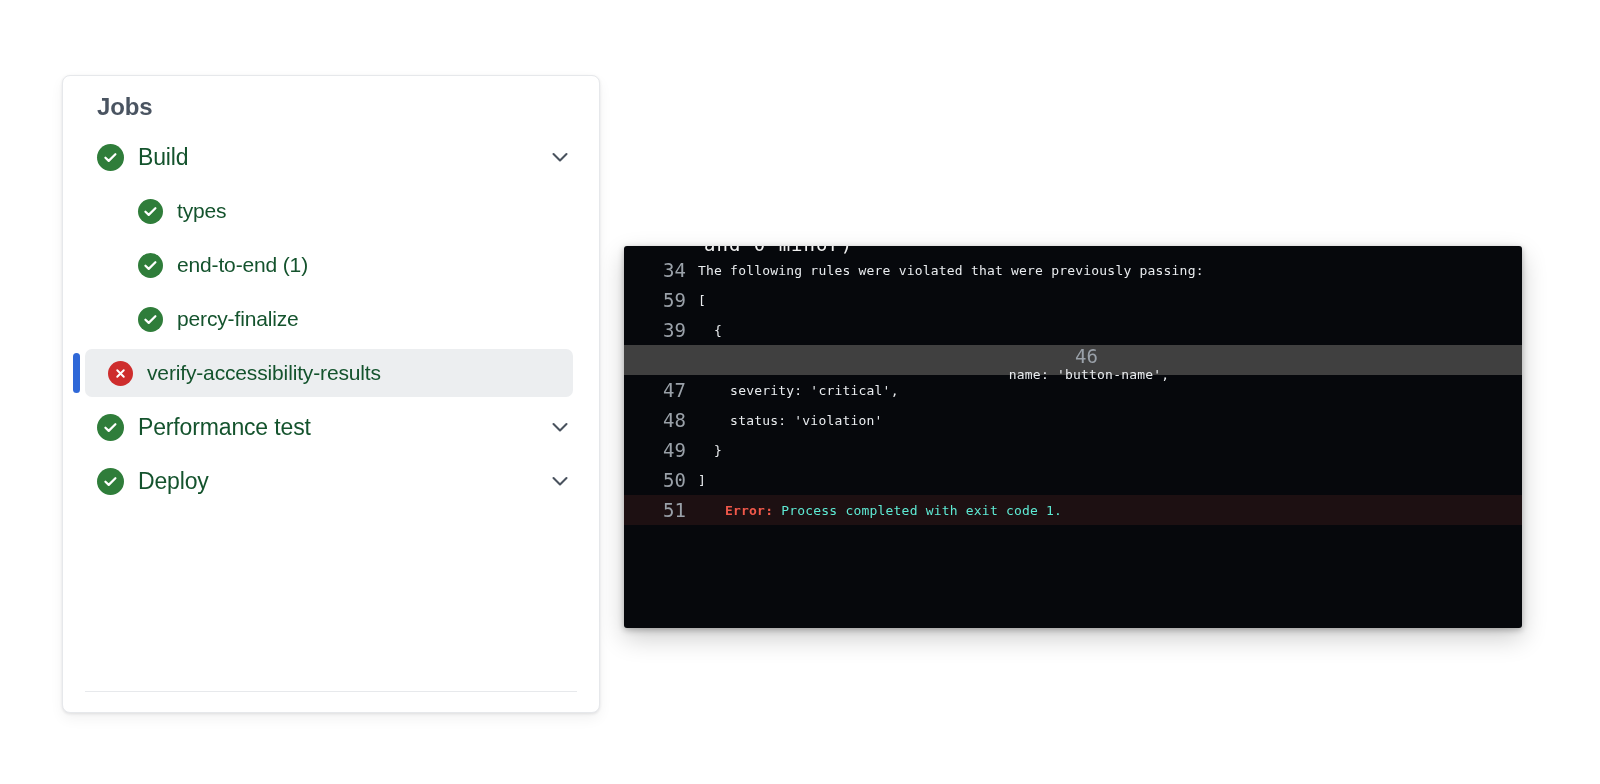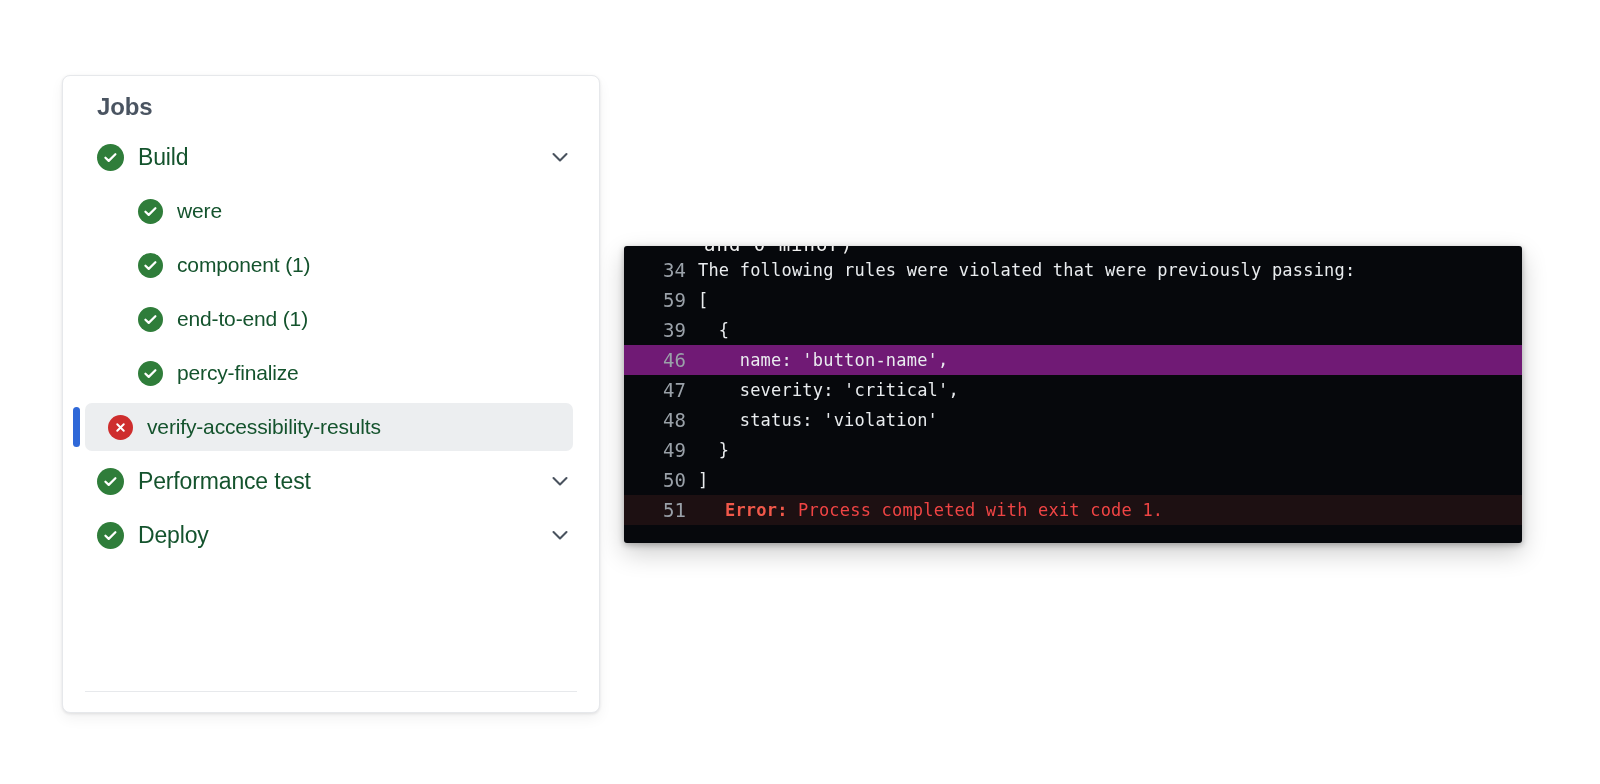--- a/index.html
+++ b/index.html
@@ -129,21 +129,21 @@
     height: 1px;
     background: #e7e9ec;
   }
 
   
   #log-panel {
     position: absolute;
     left: 624px;
     top: 246px;
     width: 898px;
-    height: 297px;
+    height: 382px;
     background: #06080c;
     border-radius: 3px;
     box-shadow: 0 2px 6px rgba(0,0,0,0.28), 0 10px 26px rgba(0,0,0,0.20);
     overflow: hidden;
     font-family: "DejaVu Sans Mono", "Liberation Mono", monospace;
   }
 
   #log-clipped-top {
     position: absolute;
     top: -13px;
@@ -161,46 +161,46 @@
     left: 0;
     right: 0;
   }
 
   .log-line {
     display: flex;
     align-items: center;
     height: 30px;
     white-space: nowrap;
   }
-  .log-line.highlight { background: #701a75; }
+  .log-line.highlight { background: #404040; flex-direction: column; }
   .log-line.error     { background: #1d1012; gap: 27px; }
 
   .log-num {
     flex: 0 0 auto;
     width: 74px;
     text-align: right;
     padding-right: 12px;
     box-sizing: border-box;
     font-size: 19px;
     color: #9aa1a9;
   }
 
   .log-text {
     flex: 1 1 auto;
-    font-size: 17px;
+    font-size: 13px;
     color: #e9ecef;
     letter-spacing: 0.2px;
     white-space: pre;
   }
   .log-text .err-tag {
     color: #f0584a;
     font-weight: bold;
   }
   .log-text .err-body {
-    color: #ef4444;
+    color: #5eead4;
   }
 </style>
 </head>
 <body>
 
 <div id="jobs-card">
   <div id="jobs-title">Jobs</div>
   <div class="job-list" id="job-list">
       <div class="job-row">
         <span class="status-icon success">
@@ -214,29 +214,21 @@
             <path d="M5.5 9 L12 15.5 L18.5 9" fill="none" stroke="currentColor" stroke-width="2.1" stroke-linecap="round" stroke-linejoin="round"></path>
           </svg>
         </span>
       </div>
       <div class="job-row sub">
         <span class="status-icon success">
           <svg width="15" height="15" viewBox="0 0 16 16" aria-hidden="true">
             <path d="M2.6 8.3 L6.1 11.6 L13.2 4.6" fill="none" stroke="#ffffff" stroke-width="2.4" stroke-linecap="round" stroke-linejoin="round"></path>
           </svg>
         </span>
-        <span class="row-label">were</span>
-      </div>
-      <div class="job-row sub">
-        <span class="status-icon success">
-          <svg width="15" height="15" viewBox="0 0 16 16" aria-hidden="true">
-            <path d="M2.6 8.3 L6.1 11.6 L13.2 4.6" fill="none" stroke="#ffffff" stroke-width="2.4" stroke-linecap="round" stroke-linejoin="round"></path>
-          </svg>
-        </span>
-        <span class="row-label">component (1)</span>
+        <span class="row-label">types</span>
       </div>
       <div class="job-row sub">
         <span class="status-icon success">
           <svg width="15" height="15" viewBox="0 0 16 16" aria-hidden="true">
             <path d="M2.6 8.3 L6.1 11.6 L13.2 4.6" fill="none" stroke="#ffffff" stroke-width="2.4" stroke-linecap="round" stroke-linejoin="round"></path>
           </svg>
         </span>
         <span class="row-label">end-to-end (1)</span>
       </div>
       <div class="job-row sub">

